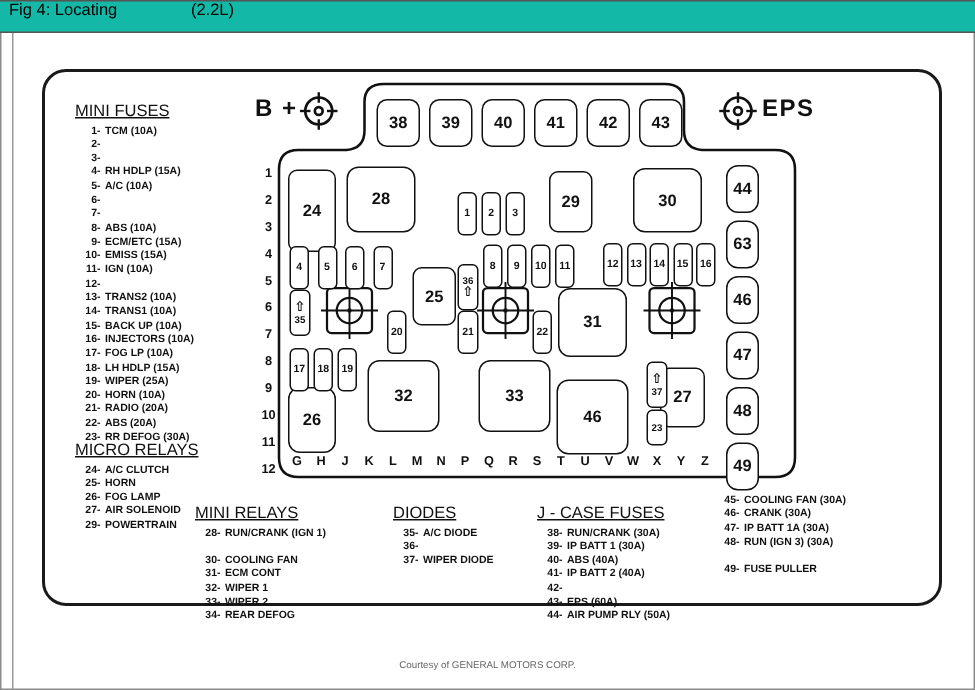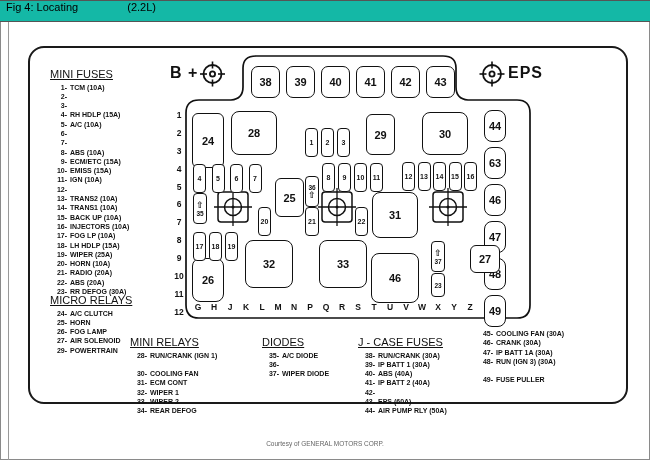--- a/index.html
+++ b/index.html
@@ -165,21 +165,21 @@
 <div class="box medbox" style="left:192px;top:113px;width:32px;height:55px;">24</div>
 <div class="box bigbox" style="left:231px;top:111px;width:46px;height:44px;">28</div>
 <div class="box medbox" style="left:366px;top:114px;width:29px;height:41px;">29</div>
 <div class="box bigbox" style="left:422px;top:112px;width:46px;height:43px;text-align:center;">30</div>
 <div class="box medbox" style="left:275px;top:178px;width:29px;height:39px;">25</div>
 <div class="box bigbox" style="left:372px;top:192px;width:46px;height:46px;">31</div>
 <div class="box bigbox" style="left:192px;top:258px;width:32px;height:44px;">26</div>
 <div class="box bigbox" style="left:245px;top:240px;width:48px;height:48px;">32</div>
 <div class="box bigbox" style="left:307px;top:240px;width:48px;height:48px;margin-left:12px;">33</div>
 <div class="box bigbox" style="left:371px;top:253px;width:48px;height:50px;">46</div>
-<div class="box medbox" style="left:470px;top:245px;width:30px;height:28px;">27</div>
+<div class="box medbox" style="left:440px;top:245px;width:30px;height:40px;">27</div>
 
 <div class="fgroup" style="left:305px;top:128px;gap:3px;">
 
 <div class="fsm">1</div>
     <div class="fsm">2</div>
     <div class="fsm">3</div>
   </div>
 <div class="fgroup" style="left:193px;top:164px;gap:5.5px;">
 
 <div class="fsm">4</div>

